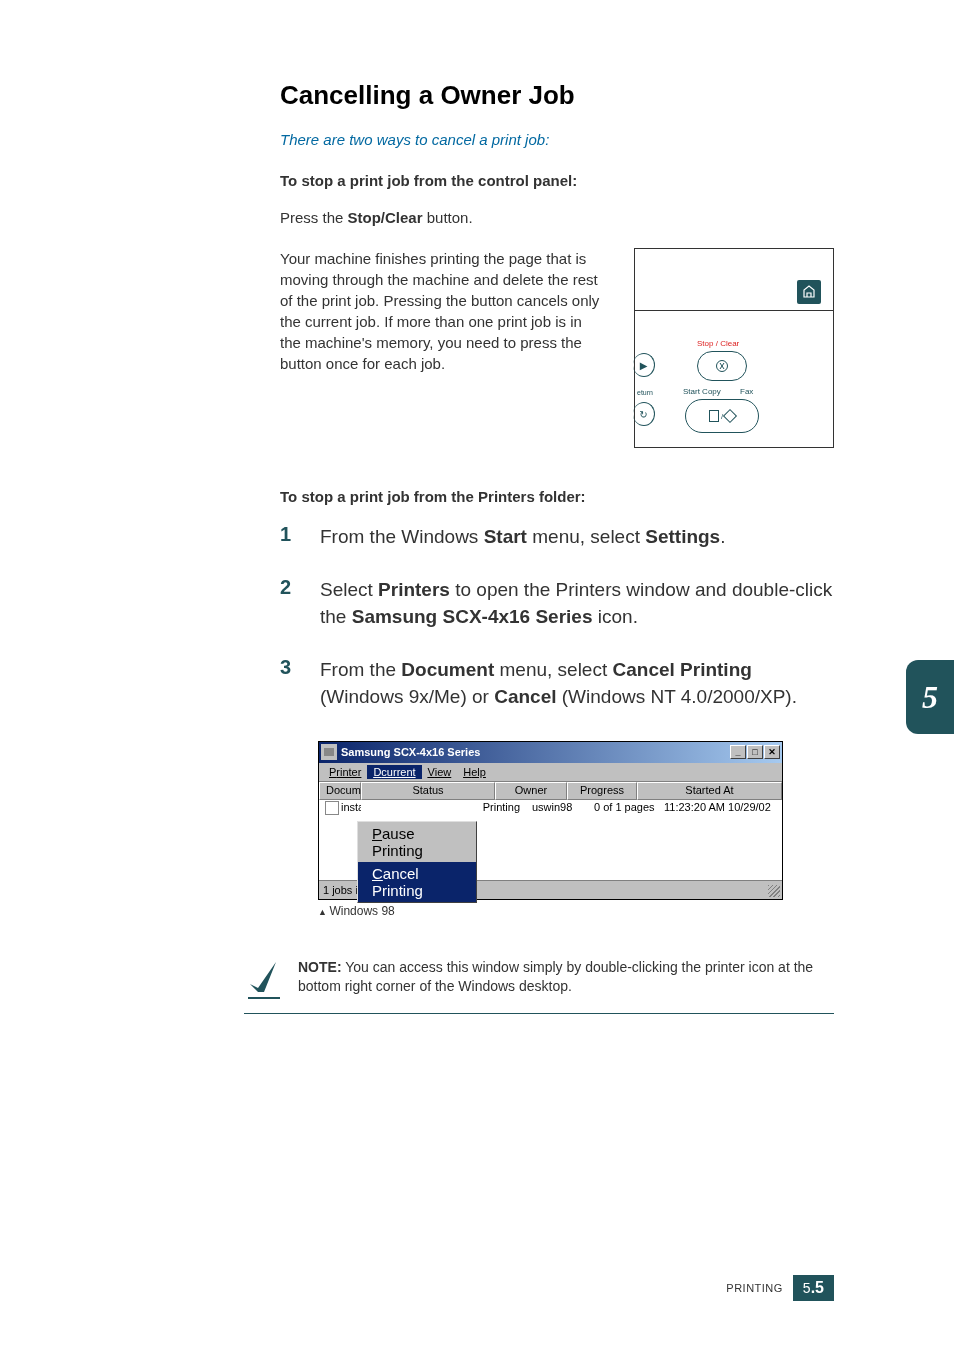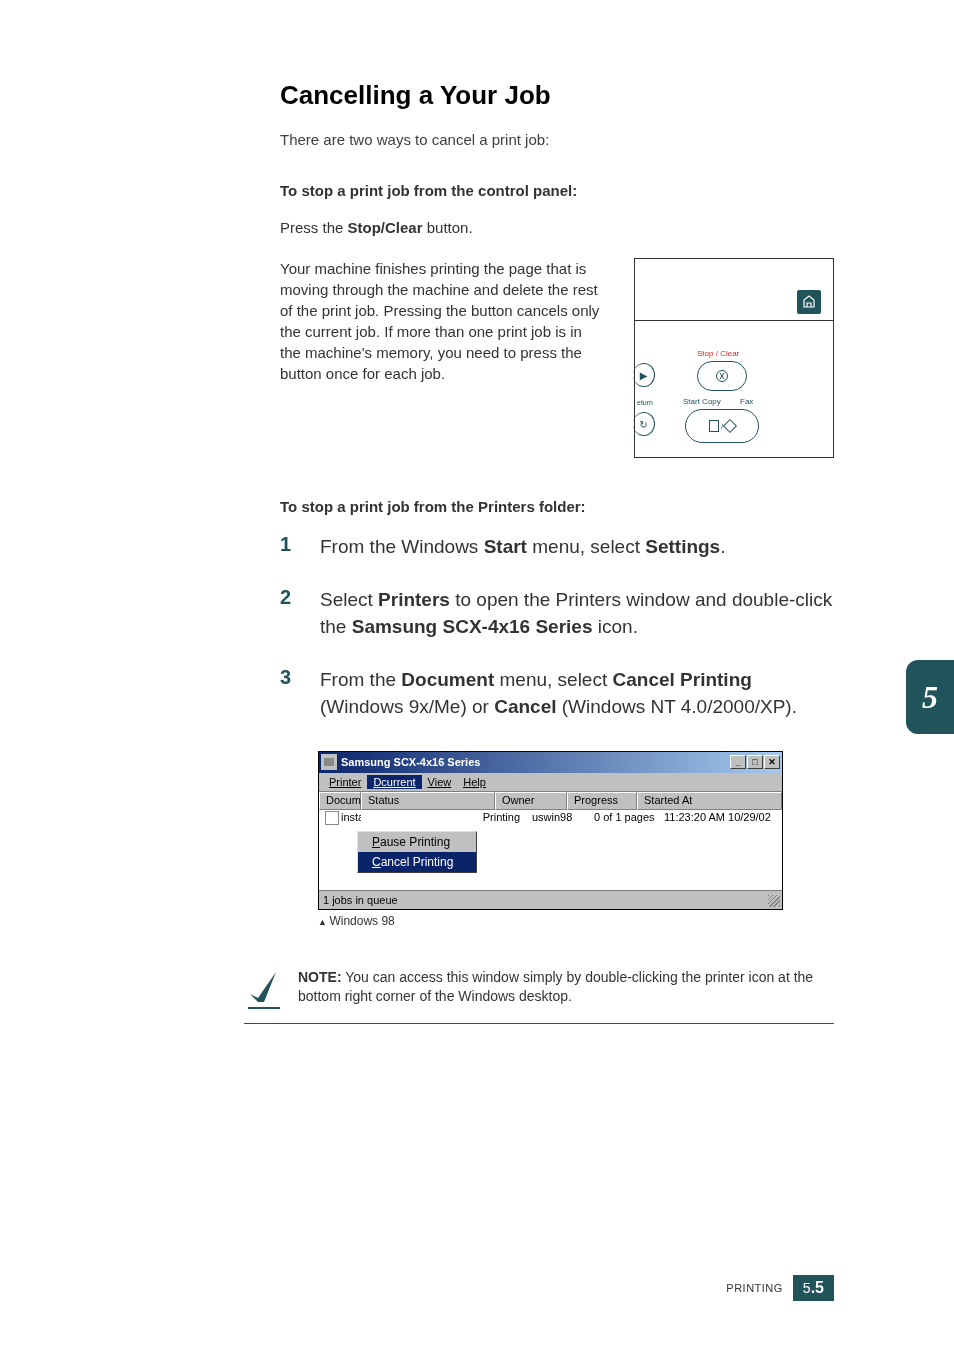--- a/index.html
+++ b/index.html
@@ -18,22 +18,23 @@
       padding: 80px 120px 60px 280px;
     }
     h1 {
       font-size: 26px;
       font-weight: bold;
       color: #000;
       margin-bottom: 20px;
     }
     .intro-text {
       font-size: 15px;
-      color: #404040;
-      margin-bottom: 34px;
+      color: #0369a1;
+      margin-bottom: 24px;
+      font-style: italic;
     }
     .subheading {
       font-size: 15px;
       font-weight: bold;
       color: #333;
       margin-bottom: 18px;
     }
     .body-text {
       font-size: 15px;
       color: #333;
@@ -278,34 +279,35 @@
       background: #c0c0c0;
       height: 18px;
       display: flex;
       font-size: 11px;
     }
     .win98-header-cell {
       border: 1px solid;
       border-color: #fff #808080 #808080 #fff;
       padding: 1px 6px;
       background: #c0c0c0;
+      text-align: center;
     }
     .win98-dropdown {
       position: absolute;
       background: #c0c0c0;
       border: 1px solid;
       border-color: #dfdfdf #404040 #404040 #dfdfdf;
       z-index: 10;
       left: 38px;
       top: 39px;
       width: 120px;
     }
     .win98-dropdown-item {
       padding: 3px 14px;
-      font-size: 12px;
+      font-size: 15px;
     }
     .win98-dropdown-item.highlighted {
       background: #0a246a;
       color: #fff;
     }
     .win98-list {
       background: #fff;
       height: 80px;
       position: relative;
     }
@@ -423,21 +425,21 @@
       font-weight: bold;
     }
     .screenshot-wrap {
       position: relative;
     }
   </style>
 </head>
 <body>
 
 <div class="page-content">
-  <h1>Cancelling a Your Job</h1>
+  <h1>Cancelling a Owner Job</h1>
   <p class="intro-text">There are two ways to cancel a print job:</p>
 
   <p class="subheading">To stop a print job from the control panel:</p>
 
   <p class="body-text">
     <span>Press the </span><b>Stop/Clear</b><span> button.</span>
   </p>
 
   <div class="two-col">
     <div class="left">

